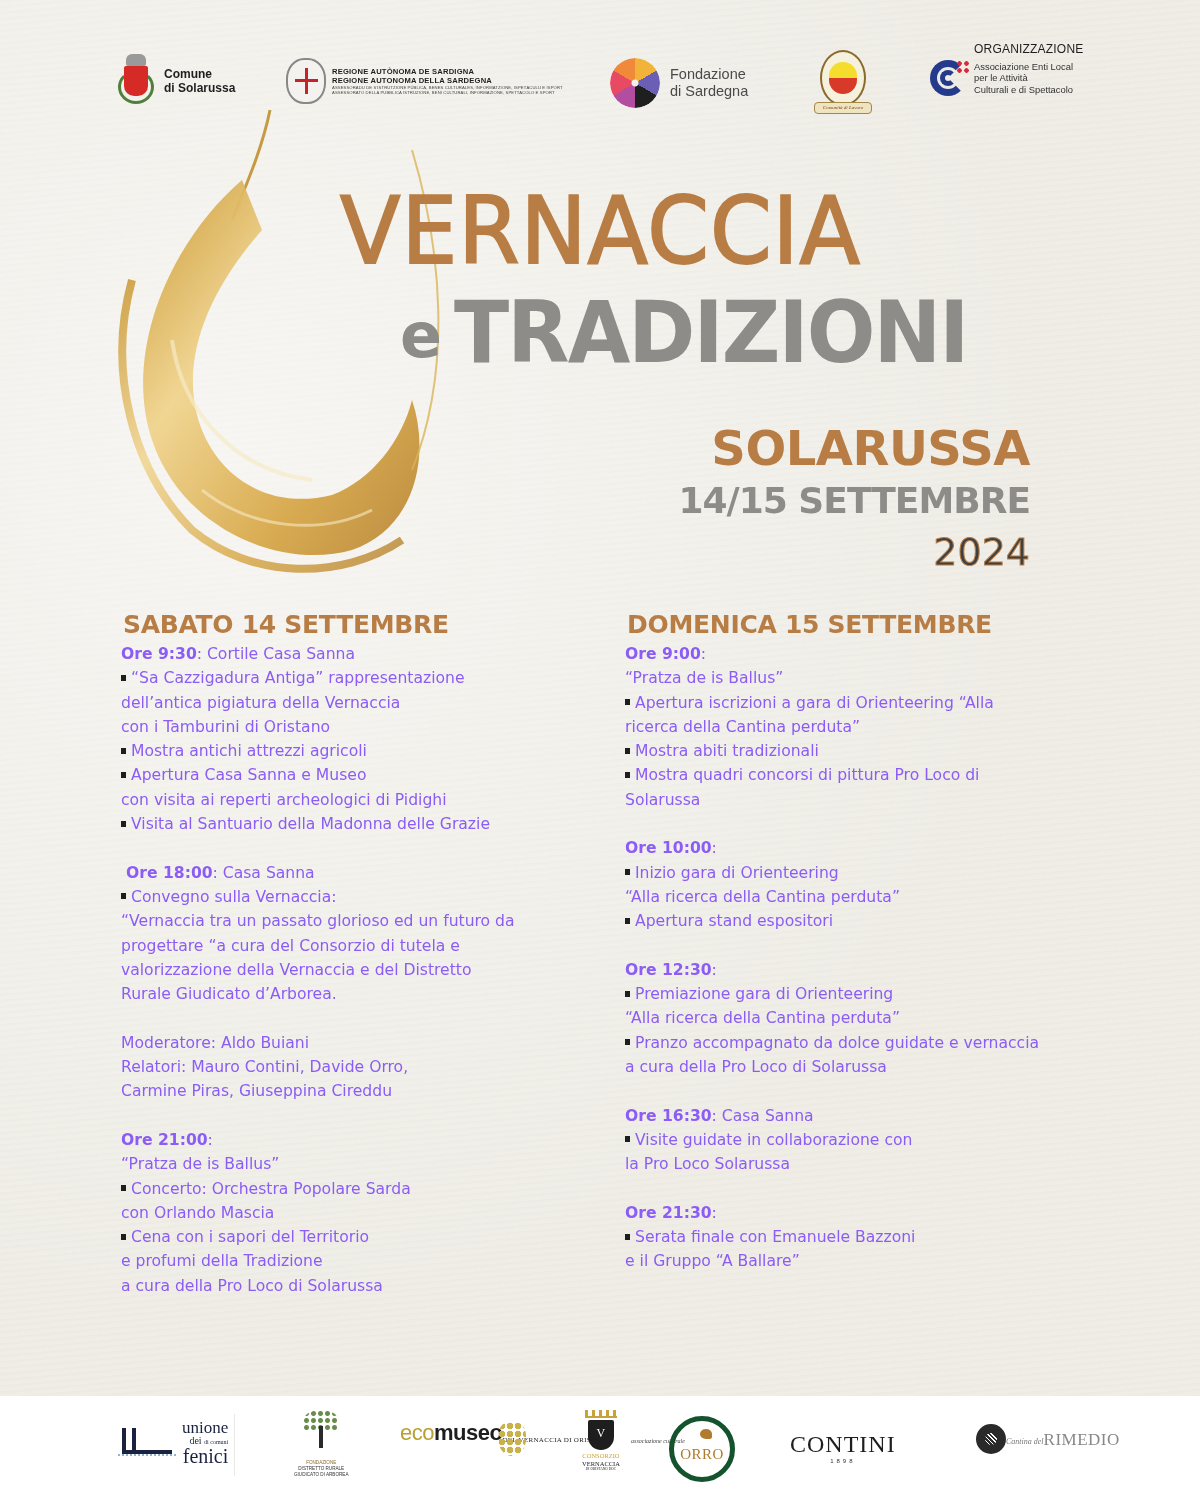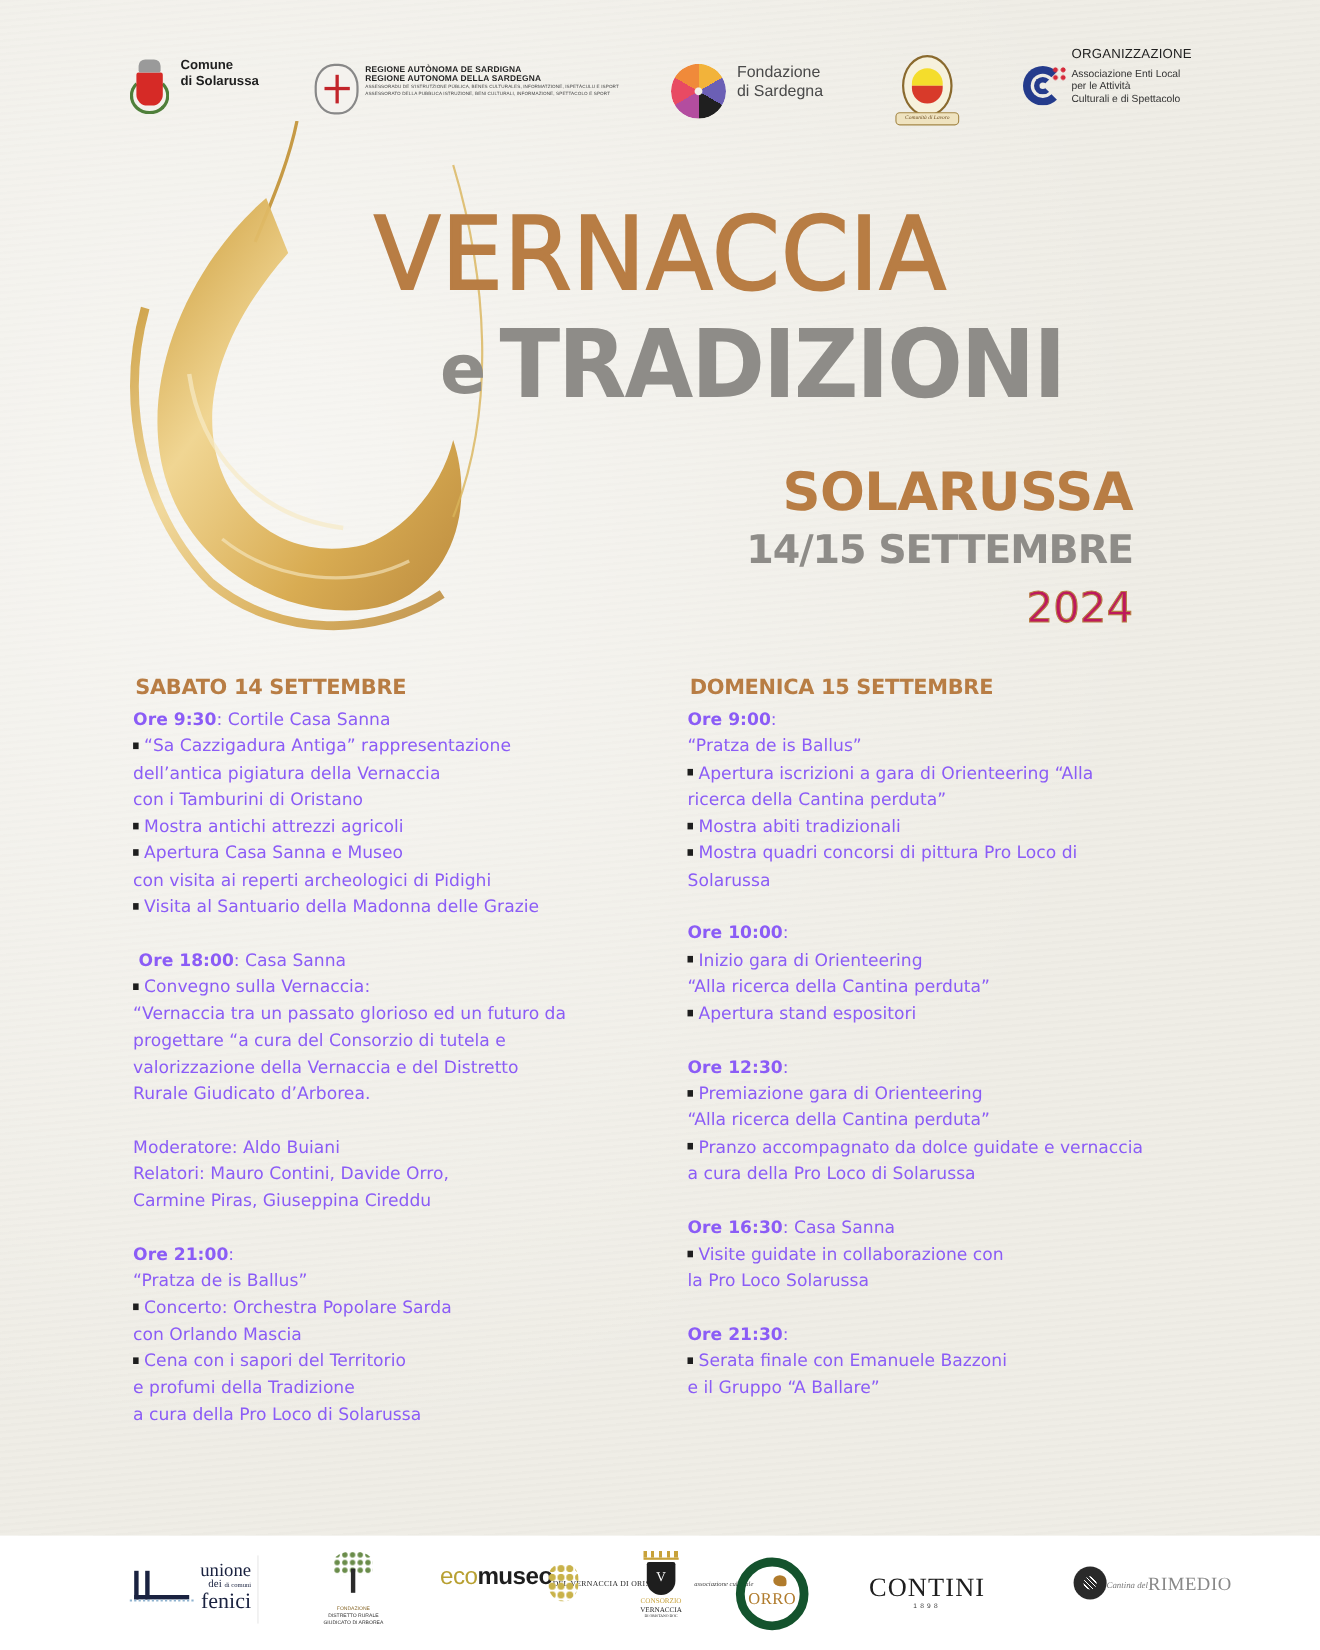--- a/index.html
+++ b/index.html
@@ -9,21 +9,21 @@
       background: #efede6;
       background-image:
         radial-gradient(ellipse at 20% 30%, rgba(255,255,255,0.5) 0%, rgba(255,255,255,0) 60%),
         repeating-linear-gradient(175deg, rgba(0,0,0,0.012) 0px, rgba(0,0,0,0.012) 2px, rgba(255,255,255,0.02) 3px, rgba(255,255,255,0.02) 6px);
       font-family: "DejaVu Sans", sans-serif;
       color: #1e1e1e;
     }
 
     
     .logos-top { position: absolute; top: 48px; left: 0; width: 1200px; height: 70px; }
-    .logo { position: absolute; display: flex; }
+    .logo { position: absolute; display: flex; align-items: center; }
     .logo-comune { left: 116px; top: 4px; }
     .crest { width: 40px; height: 58px; position: relative; }
     .crest .shield { position: absolute; left: 8px; top: 14px; width: 24px; height: 30px; background: #d62a26; border-radius: 2px 2px 10px 10px; }
     .crest .crown { position: absolute; left: 10px; top: 2px; width: 20px; height: 12px; background: #9a9a9a; border-radius: 6px 6px 2px 2px; }
     .crest .wreath { position: absolute; left: 2px; top: 18px; width: 36px; height: 34px; border: 3px solid #4f7f3a; border-top-color: transparent; border-radius: 50%; }
     .logo-text-comune { margin-left: 8px; font-family: "Liberation Sans", sans-serif; font-weight: 700; font-size: 12px; line-height: 14px; color: #1e1e1e; }
 
     .logo-regione { left: 286px; top: 10px; }
     .regione-emblem { width: 40px; height: 46px; border: 2px solid #888; border-radius: 45%; position: relative; background: #f4f2ee; }
     .regione-emblem::before { content: ""; position: absolute; left: 17px; top: 8px; width: 3px; height: 26px; background: #c2242a; }
@@ -56,27 +56,27 @@
     .org-text { margin-left: 4px; font-family: "Liberation Sans", sans-serif; font-size: 9.4px; line-height: 11.5px; color: #333; }
 
     
     .glass { position: absolute; left: 112px; top: 110px; width: 340px; height: 470px; }
     .title-1 { position: absolute; left: 340px; top: 182px; font-family: "DejaVu Sans", sans-serif; font-weight: 400; font-size: 92px; letter-spacing: 1px; color: #b87d44; line-height: 100px;
       transform: scaleX(0.96); transform-origin: left top; -webkit-text-stroke: 2px #b87d44; }
     .title-2-e { position: absolute; left: 400px; top: 296px; font-family: "DejaVu Sans", sans-serif; font-weight: 700; font-size: 62px; color: #8e8c88; line-height: 80px; }
     .title-2 { position: absolute; left: 454px; top: 282px; font-family: "DejaVu Sans", sans-serif; font-weight: 700; font-size: 86px; color: #8e8c88; line-height: 100px; letter-spacing: -2px; transform: scaleX(0.94); transform-origin: left top; }
     .place { position: absolute; right: 170px; top: 418px; font-family: "DejaVu Sans", sans-serif; font-weight: 700; font-size: 48px; color: #b87d44; line-height: 60px; letter-spacing: -0.5px; }
     .dates { position: absolute; right: 170px; top: 476px; font-family: "DejaVu Sans", sans-serif; font-weight: 700; font-size: 36px; color: #8e8c88; line-height: 50px; letter-spacing: -1px; }
-    .year { position: absolute; right: 170px; top: 524px; font-family: "DejaVu Sans", sans-serif; font-weight: 400; font-size: 38px; color: #be185d; line-height: 56px; -webkit-text-stroke: 1px #b87d44; }
+    .year { position: absolute; right: 170px; top: 524px; font-family: "DejaVu Sans", sans-serif; font-weight: 400; font-size: 38px; color: #404040; line-height: 56px; -webkit-text-stroke: 1px #b87d44; }
 
     
     .col { position: absolute; top: 608px; }
     .col-left { left: 121px; width: 470px; }
     .col-right { left: 625px; width: 480px; }
-    .day-title { font-family: "DejaVu Sans", sans-serif; font-weight: 700; font-size: 19px; color: #b87d44; line-height: 34px; margin-left: 2px; letter-spacing: -0.3px; }
+    .day-title { font-family: "DejaVu Sans", sans-serif; font-weight: 700; font-size: 25px; color: #b87d44; line-height: 34px; margin-left: 2px; letter-spacing: -0.3px; }
     .slot { font-family: "DejaVu Sans", sans-serif; font-size: 15.6px; line-height: 24.3px; color: #8b5cf6; margin-bottom: 24.3px; }
     .slot .time { font-weight: 700; }
     .slot .line { display: block; white-space: nowrap; }
     .bullet { display: inline-block; width: 5px; height: 6px; background: #1e1e1e; margin: 0 5px 2px 0; vertical-align: middle; }
 
     
     .footer { position: absolute; left: 0; top: 1396px; width: 1200px; height: 104px; background: #ffffff; }
     .flogo { position: absolute; display: flex; align-items: center; justify-content: center; }
     .f-unione { left: 118px; top: 24px; }
     .unione-mark { width: 58px; height: 34px; position: relative; }
@@ -103,21 +103,21 @@
     .eco-sub2 { font-family: "Liberation Serif", serif; font-style: italic; font-size: 6px; color: #444; margin-left: 20px; }
     .grapes { position: absolute; left: 98px; top: 0; width: 28px; height: 34px; background: radial-gradient(circle, #c9b24a 3px, transparent 3.6px) 0 0 / 8px 8px; border-radius: 40% 40% 50% 50%; }
 
     .f-consorzio { left: 582px; top: 14px; flex-direction: column; }
     .cons-crown { width: 32px; height: 8px; border-bottom: 2px solid #c8a23a; background: repeating-linear-gradient(90deg, #c8a23a 0 3px, transparent 3px 7px); }
     .cons-shield { width: 26px; height: 30px; background: #1e1e1e; border-radius: 2px 2px 13px 13px; margin-top: 2px; color: #fff; font-family: "Liberation Serif", serif; font-size: 12px; text-align: center; line-height: 26px; }
     .cons-t1 { font-family: "Liberation Serif", serif; font-size: 6.5px; color: #c8a23a; line-height: 8px; margin-top: 2px; }
     .cons-t2 { font-family: "Liberation Serif", serif; font-size: 6.5px; color: #1e1e1e; line-height: 7px; }
     .cons-t3 { font-family: "Liberation Serif", serif; font-size: 3.5px; color: #1e1e1e; line-height: 5px; }
 
-    .f-orro { left: 669px; top: 20px; width: 66px; height: 66px; border: 8px solid #14532d; border-radius: 50%; }
+    .f-orro { left: 669px; top: 20px; width: 66px; height: 66px; border: 5px solid #14532d; border-radius: 50%; }
     .orro-text { font-family: "Liberation Serif", serif; font-size: 15px; color: #b07b2c; letter-spacing: 0.5px; margin-top: 10px; }
     .orro-leaf { position: absolute; left: 26px; top: 8px; width: 12px; height: 10px; background: #b07b2c; border-radius: 50% 50% 20% 50%; }
 
     .f-contini { left: 790px; top: 36px; flex-direction: column; }
     .contini-word { font-family: "Liberation Serif", serif; font-size: 24px; line-height: 24px; color: #1e1e1e; letter-spacing: 1px; }
     .contini-year { font-family: "Liberation Sans", sans-serif; font-size: 6px; color: #333; letter-spacing: 3px; margin-top: 2px; }
 
     .f-rimedio { left: 976px; top: 28px; flex-direction: row; }
     .rim-disc { width: 30px; height: 30px; border-radius: 50%; background: #2a2a2a; position: relative; }
     .rim-disc::after { content: ""; position: absolute; left: 9px; top: 9px; width: 12px; height: 12px; background: repeating-linear-gradient(45deg, #fff 0 1px, transparent 1px 3px); border-radius: 50%; }

